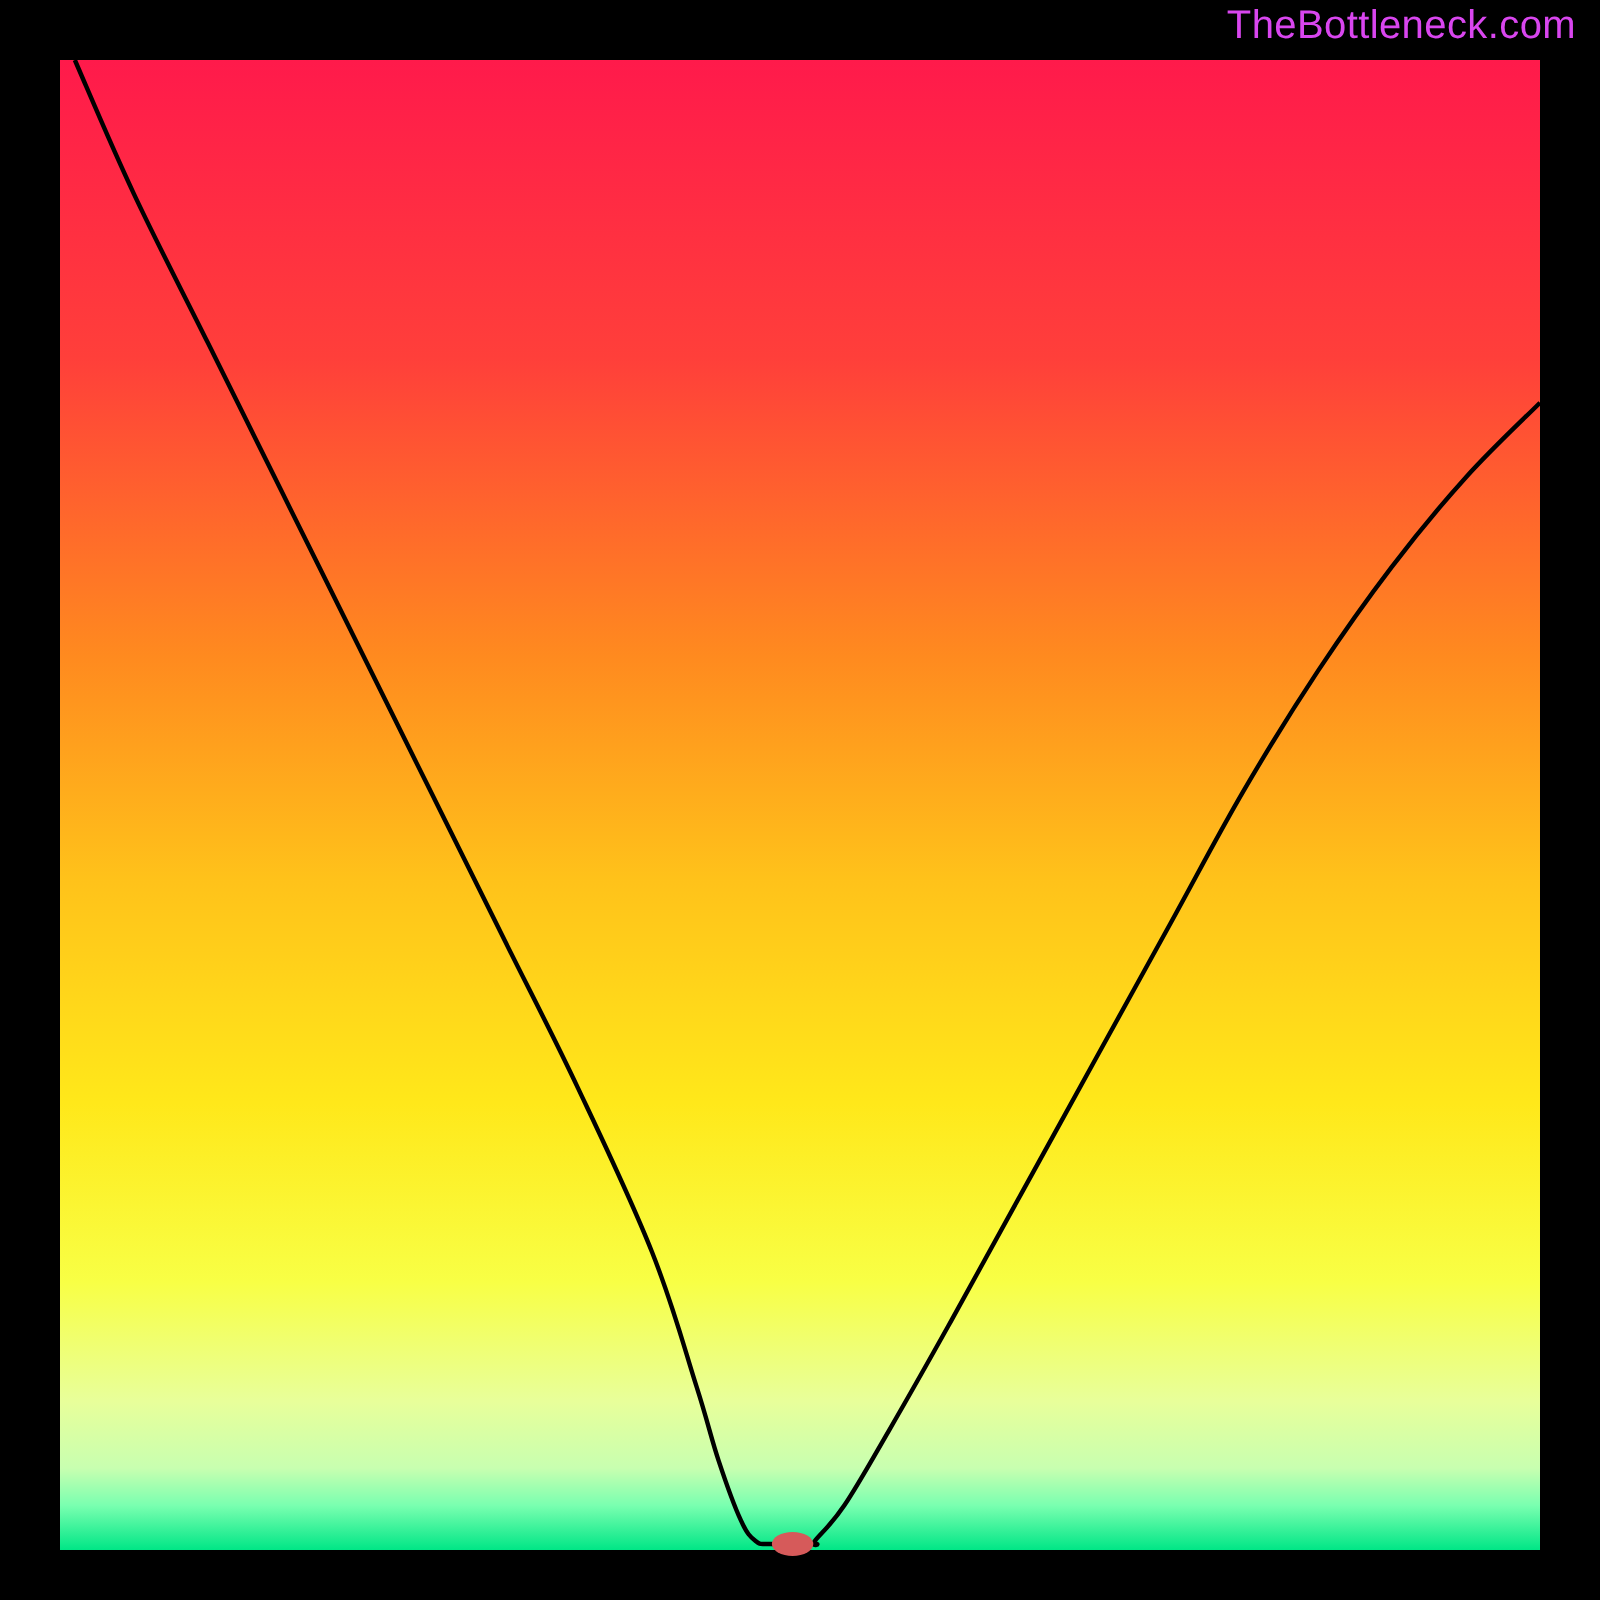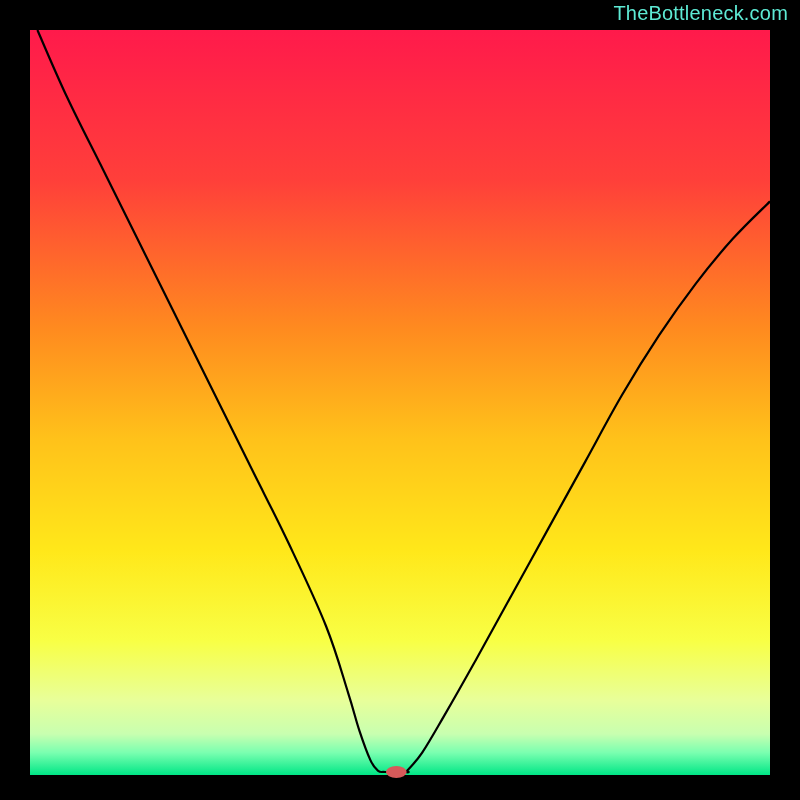--- a/index.html
+++ b/index.html
@@ -8,21 +8,21 @@
     width: 800px;
     height: 800px;
     background: #000;
     overflow: hidden;
     font-family: Arial, Helvetica, sans-serif;
   }
   .watermark {
     position: absolute;
     top: 2px;
     right: 12px;
-    color: #5eead4;
+    color: #d946ef;
     font-size: 20px;
     font-weight: 500;
     letter-spacing: 0.2px;
     z-index: 10;
   }
   .frame {
     position: absolute;
     left: 0;
     top: 0;
     width: 800px;

